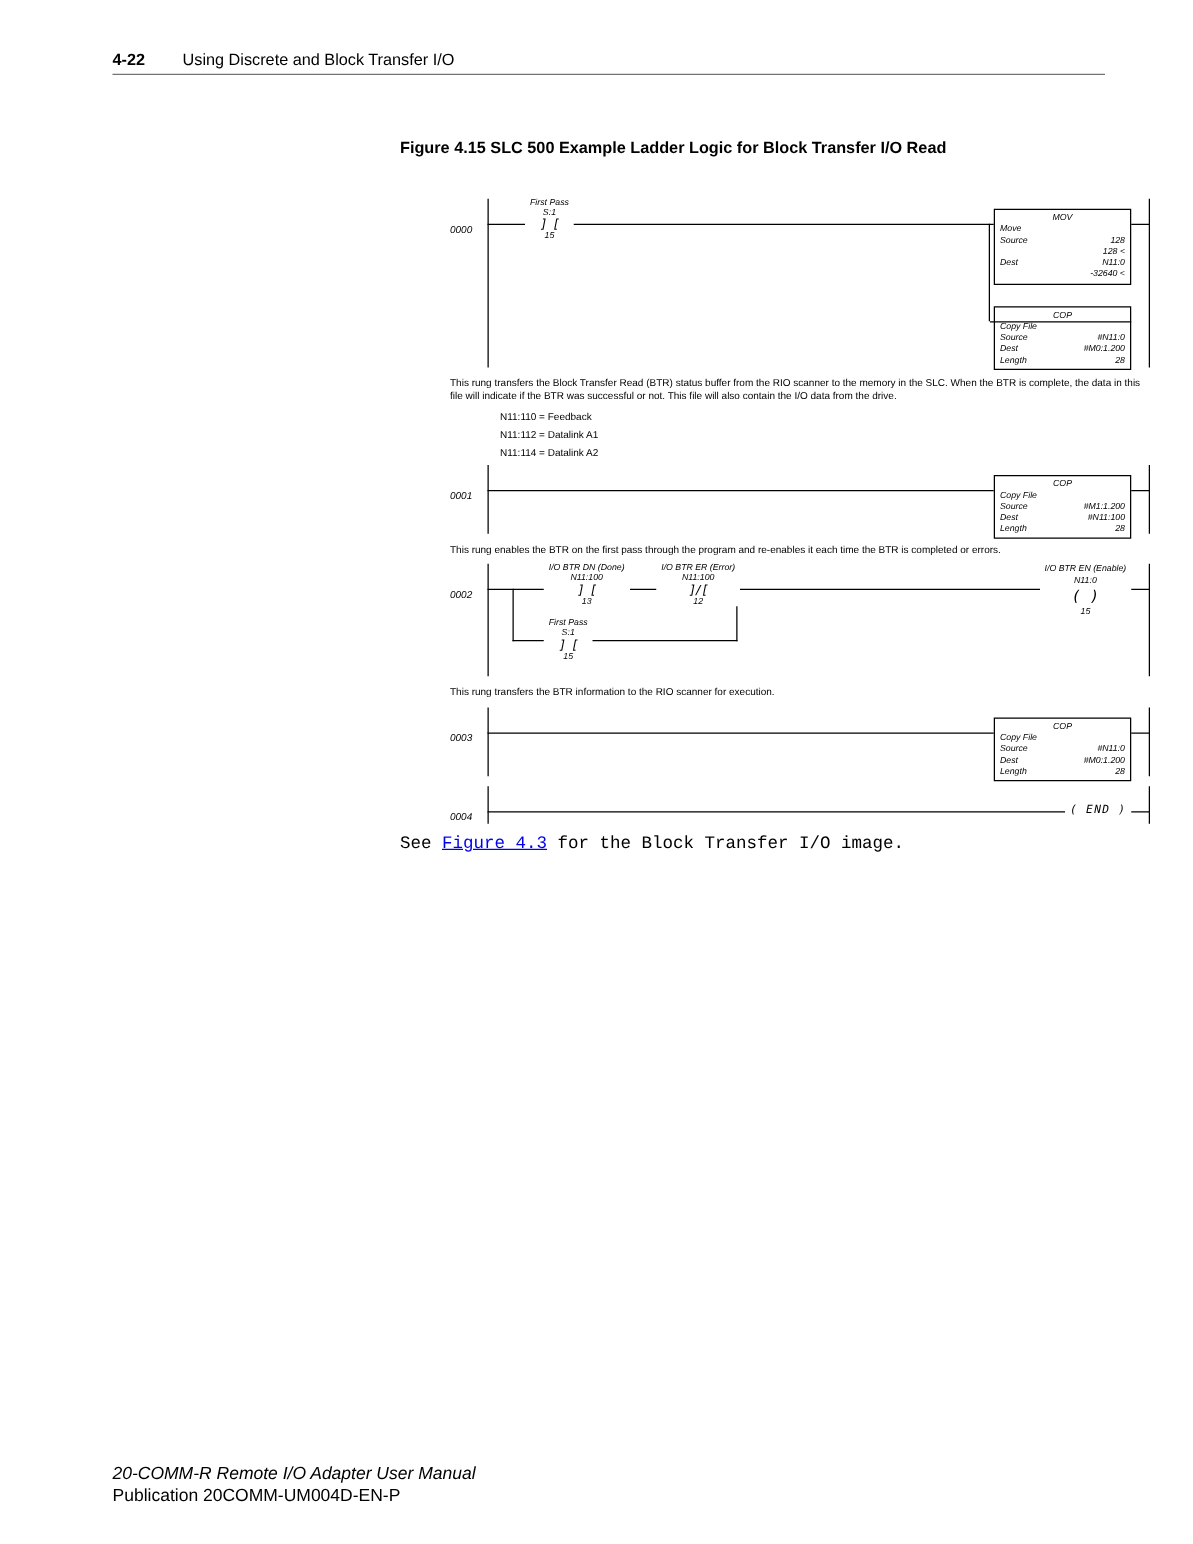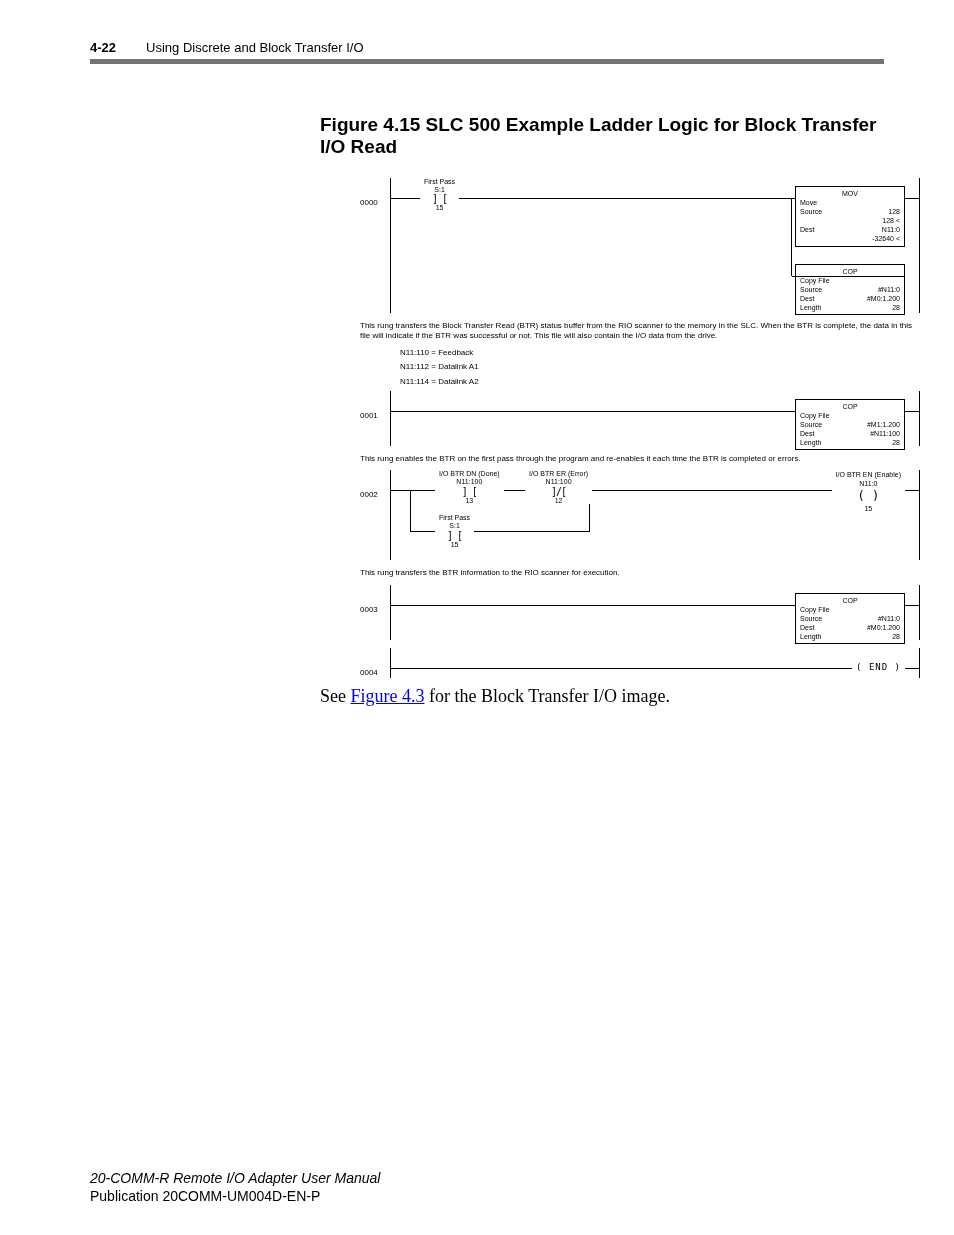--- a/index.html
+++ b/index.html
@@ -11,57 +11,58 @@
     position: relative;
   }
   .page {
     padding: 40px 70px 30px 90px;
     height: 100%;
     position: relative;
   }
   .header {
     display: flex;
     align-items: baseline;
-    border-bottom: 5px solid #737373;
+    border-bottom: 1px solid #737373;
     padding-bottom: 4px;
     margin-bottom: 50px;
   }
   .page-num {
     font-weight: bold;
     font-size: 13px;
     margin-right: 30px;
   }
   .chapter-title {
     font-size: 13px;
   }
   .figure-caption {
     font-weight: bold;
-    font-size: 19px;
+    font-size: 13px;
     margin-left: 230px;
-    margin-bottom: 20px;
+    margin-bottom: 34px;
   }
   .ladder-diagram {
     margin-left: 270px;
     width: 560px;
     font-size: 8px;
     line-height: 1.3;
   }
   .rung-desc {
     font-size: 8px;
     margin-bottom: 6px;
   }
   .rung-notes {
     margin-left: 40px;
     font-size: 8px;
     margin-bottom: 4px;
   }
   .rung-row {
     display: flex;
     align-items: flex-start;
     margin-bottom: 8px;
+    font-style: italic;
   }
   .rung-num {
     width: 30px;
     font-size: 8px;
     padding-top: 20px;
   }
   .rung-body {
     flex: 1;
     position: relative;
     min-height: 30px;
@@ -133,23 +134,23 @@
     font-size: 9px;
     letter-spacing: 1px;
   }
   .branch {
     position: absolute;
     border-left: 1px solid #000;
     border-right: 1px solid #000;
     border-bottom: 1px solid #000;
   }
   .see-text {
-    font-size: 18px;
+    font-size: 14px;
     margin-left: 230px;
-    font-family: Liberation Serif, serif;
+    font-family: Liberation Mono, monospace;
   }
   .link {
     color: #0000EE;
     text-decoration: underline;
   }
   .footer {
     position: absolute;
     bottom: 30px;
     left: 90px;
     font-size: 14px;

